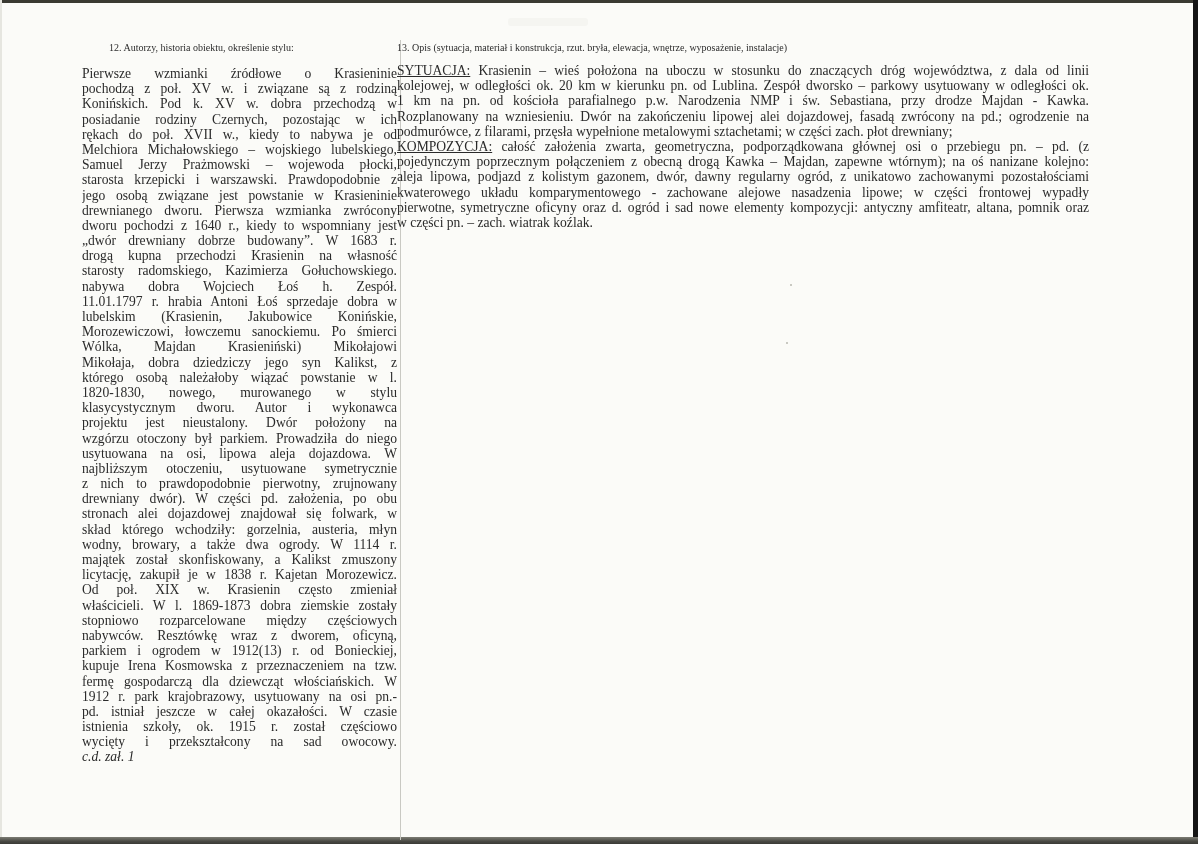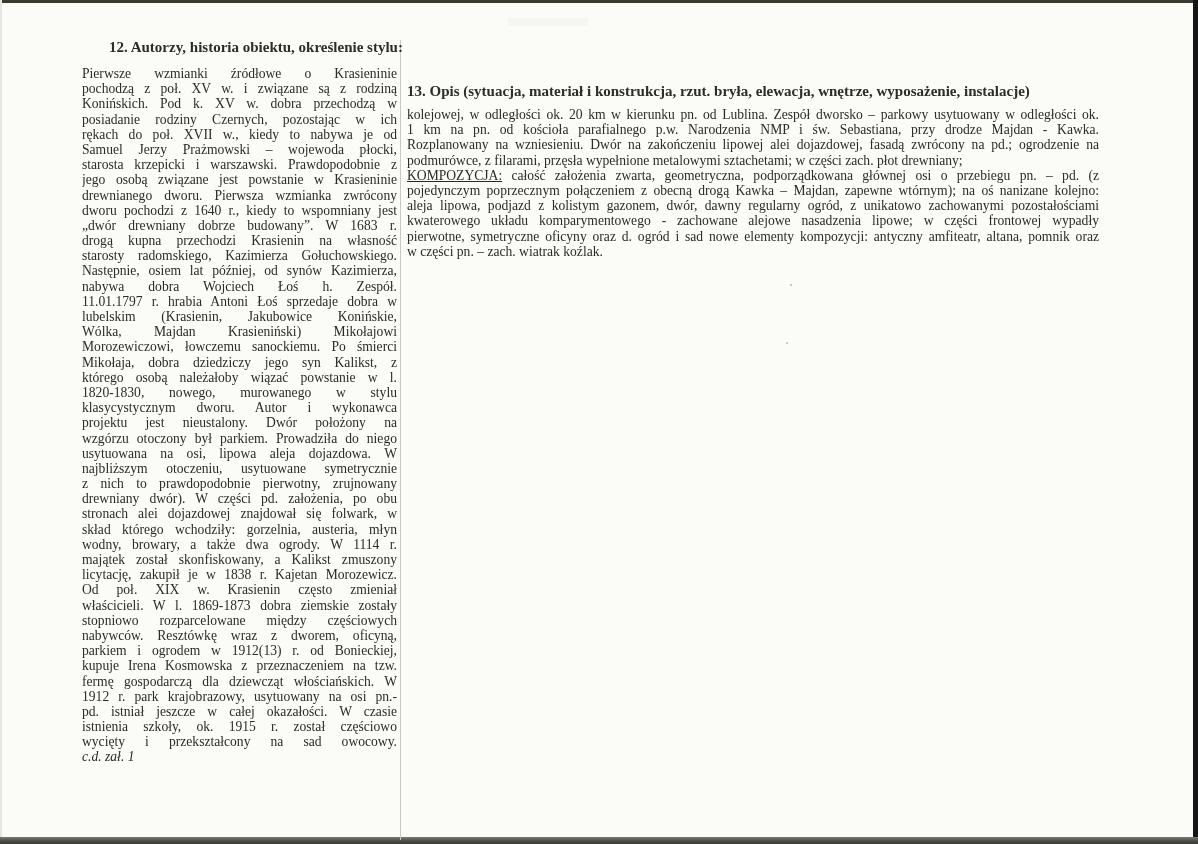--- a/index.html
+++ b/index.html
@@ -13,24 +13,24 @@
   .scan-right { position: absolute; right: 0; top: 0; width: 5px; height: 844px; background: #151515; }
   .scan-bottom { position: absolute; left: 0; bottom: 0; width: 1198px; height: 7px;
     background: linear-gradient(to bottom, #7c7c74 0%, #4a4a44 60%, #3a3a35 100%); }
   .scan-left { position: absolute; left: 0; top: 0; width: 2px; height: 844px; background: #e6e6e0; }
   .faint-stamp { position: absolute; left: 508px; top: 18px; width: 80px; height: 8px;
     background: #f1f1ec; border-radius: 3px; opacity: .6; }
 
   .divider { position: absolute; left: 400px; top: 40px; width: 1px; height: 800px; background: #c9c9c3; }
 
   .col-left { position: absolute; left: 82px; top: 41px; width: 315px; }
-  .col-right { position: absolute; left: 407px; top: 41px; width: 692px; margin-top: 44px; }
+  .col-right { position: absolute; left: 397px; top: 41px; width: 692px; }
 
   .section-heading {
-    font-weight: bold; font-size: 15px; line-height: 13px; white-space: nowrap; color: #2c2c2c;
+    font-weight: normal; font-size: 10px; line-height: 13px; white-space: nowrap; color: #2c2c2c;
   }
   .col-left .section-heading { padding-left: 27px; }
 
   .left-body { margin-top: 12px; padding-left: 0; }
   .jline {
     display: block; font-size: 13.6px; line-height: 15.2px; height: 15.2px;
     text-align: justify; text-align-last: justify; white-space: nowrap; overflow: hidden;
     width: 315px;
   }
   .jline.italic { font-style: italic; text-align-last: left; }
@@ -58,34 +58,34 @@
 <div class="divider"></div>
 
 <div class="col-left">
   <div class="section-heading">12. Autorzy, historia obiektu, określenie stylu:</div>
   <div class="left-body">
     <span class="jline">Pierwsze wzmianki źródłowe o Krasieninie</span>
     <span class="jline">pochodzą z poł. XV w. i związane są z rodziną</span>
     <span class="jline">Konińskich. Pod k. XV w. dobra przechodzą w</span>
     <span class="jline">posiadanie rodziny Czernych, pozostając w ich</span>
     <span class="jline">rękach do poł. XVII w., kiedy to nabywa je od</span>
+    <span class="jline">Melchiora Michałowskiego – wojskiego lubelskiego,</span>
     <span class="jline">Samuel Jerzy Prażmowski – wojewoda płocki,</span>
     <span class="jline">starosta krzepicki i warszawski. Prawdopodobnie z</span>
     <span class="jline">jego osobą związane jest powstanie w Krasieninie</span>
     <span class="jline">drewnianego dworu. Pierwsza wzmianka zwrócony</span>
     <span class="jline">dworu pochodzi z 1640 r., kiedy to wspomniany jest</span>
     <span class="jline">„dwór drewniany dobrze budowany”. W 1683 r.</span>
     <span class="jline">drogą kupna przechodzi Krasienin na własność</span>
     <span class="jline">starosty radomskiego, Kazimierza Gołuchowskiego.</span>
-    <span class="jline">Następnie, osiem lat później, od synów Kazimierza,</span>
     <span class="jline">nabywa dobra Wojciech Łoś h. Zespół.</span>
     <span class="jline">11.01.1797 r. hrabia Antoni Łoś sprzedaje dobra w</span>
     <span class="jline">lubelskim (Krasienin, Jakubowice Konińskie,</span>
+    <span class="jline">Morozewiczowi, łowczemu sanockiemu. Po śmierci</span>
     <span class="jline">Wólka, Majdan Krasieniński) Mikołajowi</span>
-    <span class="jline">Morozewiczowi, łowczemu sanockiemu. Po śmierci</span>
     <span class="jline">Mikołaja, dobra dziedziczy jego syn Kalikst, z</span>
     <span class="jline">którego osobą należałoby wiązać powstanie w l.</span>
     <span class="jline">1820-1830, nowego, murowanego w stylu</span>
     <span class="jline">klasycystycznym dworu. Autor i wykonawca</span>
     <span class="jline">projektu jest nieustalony. Dwór położony na</span>
     <span class="jline">wzgórzu otoczony był parkiem. Prowadziła do niego</span>
     <span class="jline">usytuowana na osi, lipowa aleja dojazdowa. W</span>
     <span class="jline">najbliższym otoczeniu, usytuowane symetrycznie</span>
     <span class="jline">z nich to prawdopodobnie pierwotny, zrujnowany</span>
     <span class="jline">drewniany dwór). W części pd. założenia, po obu</span>
@@ -105,20 +105,21 @@
     <span class="jline">pd. istniał jeszcze w całej okazałości. W czasie</span>
     <span class="jline">istnienia szkoły, ok. 1915 r. został częściowo</span>
     <span class="jline">wycięty i przekształcony na sad owocowy.</span>
     <span class="jline italic">c.d. zał. 1</span>
   </div>
 </div>
 
 <div class="col-right">
   <div class="section-heading">13. Opis (sytuacja, materiał i konstrukcja, rzut. bryła, elewacja, wnętrze, wyposażenie, instalacje)</div>
   <div class="right-body">
+    <span class="rline"><span class="label-u">SYTUACJA:</span><span> Krasienin – wieś położona na uboczu w stosunku do znaczących dróg województwa, z dala od linii</span></span>
     <span class="rline">kolejowej, w odległości ok. 20 km w kierunku pn. od Lublina. Zespół dworsko – parkowy usytuowany w odległości ok.</span>
     <span class="rline">1 km na pn. od kościoła parafialnego p.w. Narodzenia NMP i św. Sebastiana, przy drodze Majdan - Kawka.</span>
     <span class="rline">Rozplanowany na wzniesieniu. Dwór na zakończeniu lipowej alei dojazdowej, fasadą zwrócony na pd.; ogrodzenie na</span>
     <span class="rline last">podmurówce, z filarami, przęsła wypełnione metalowymi sztachetami; w części zach. płot drewniany;</span>
     <span class="rline"><span class="label-u">KOMPOZYCJA:</span><span> całość założenia zwarta, geometryczna, podporządkowana głównej osi o przebiegu pn. – pd. (z</span></span>
     <span class="rline">pojedynczym poprzecznym połączeniem z obecną drogą Kawka – Majdan, zapewne wtórnym); na oś nanizane kolejno:</span>
     <span class="rline">aleja lipowa, podjazd z kolistym gazonem, dwór, dawny regularny ogród, z unikatowo zachowanymi pozostałościami</span>
     <span class="rline">kwaterowego układu komparymentowego - zachowane alejowe nasadzenia lipowe; w części frontowej wypadły</span>
     <span class="rline">pierwotne, symetryczne oficyny oraz d. ogród i sad nowe elementy kompozycji: antyczny amfiteatr, altana, pomnik oraz</span>
     <span class="rline last">w części pn. – zach. wiatrak koźlak.</span>

